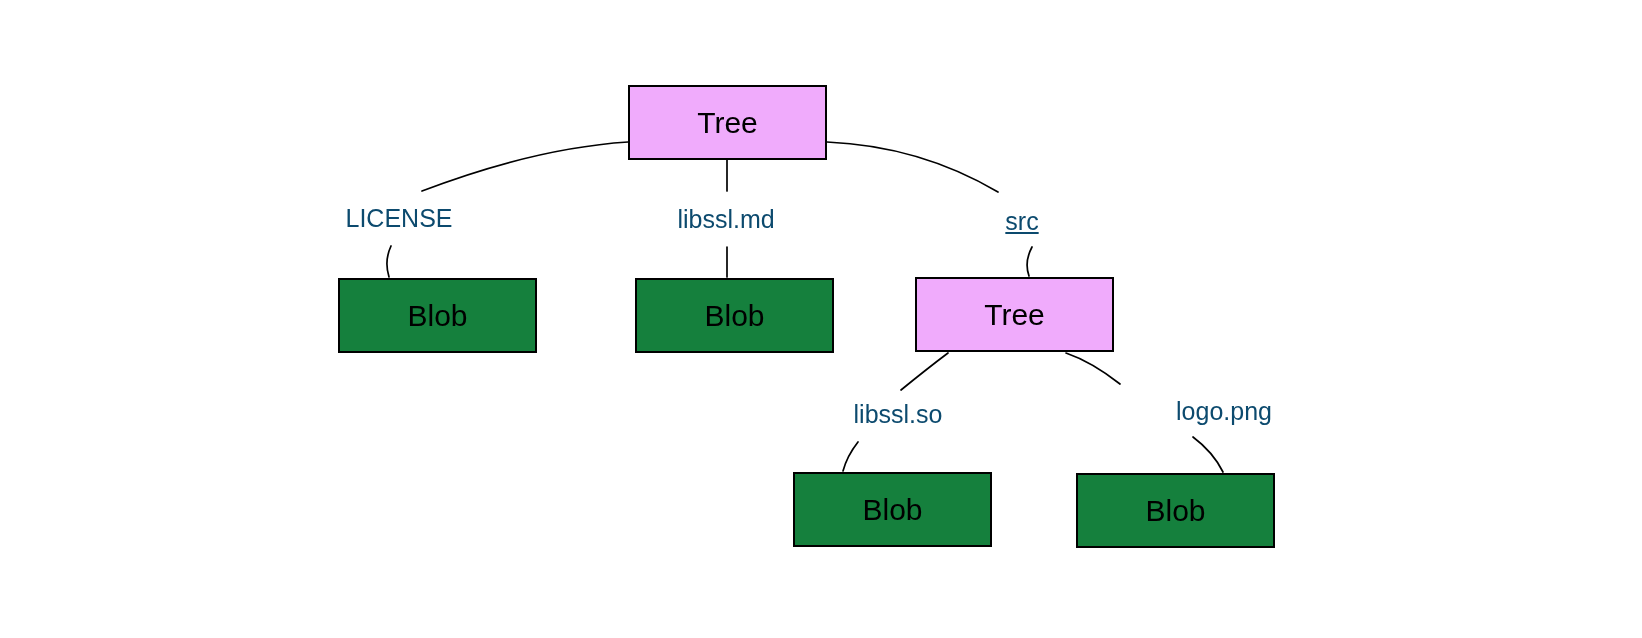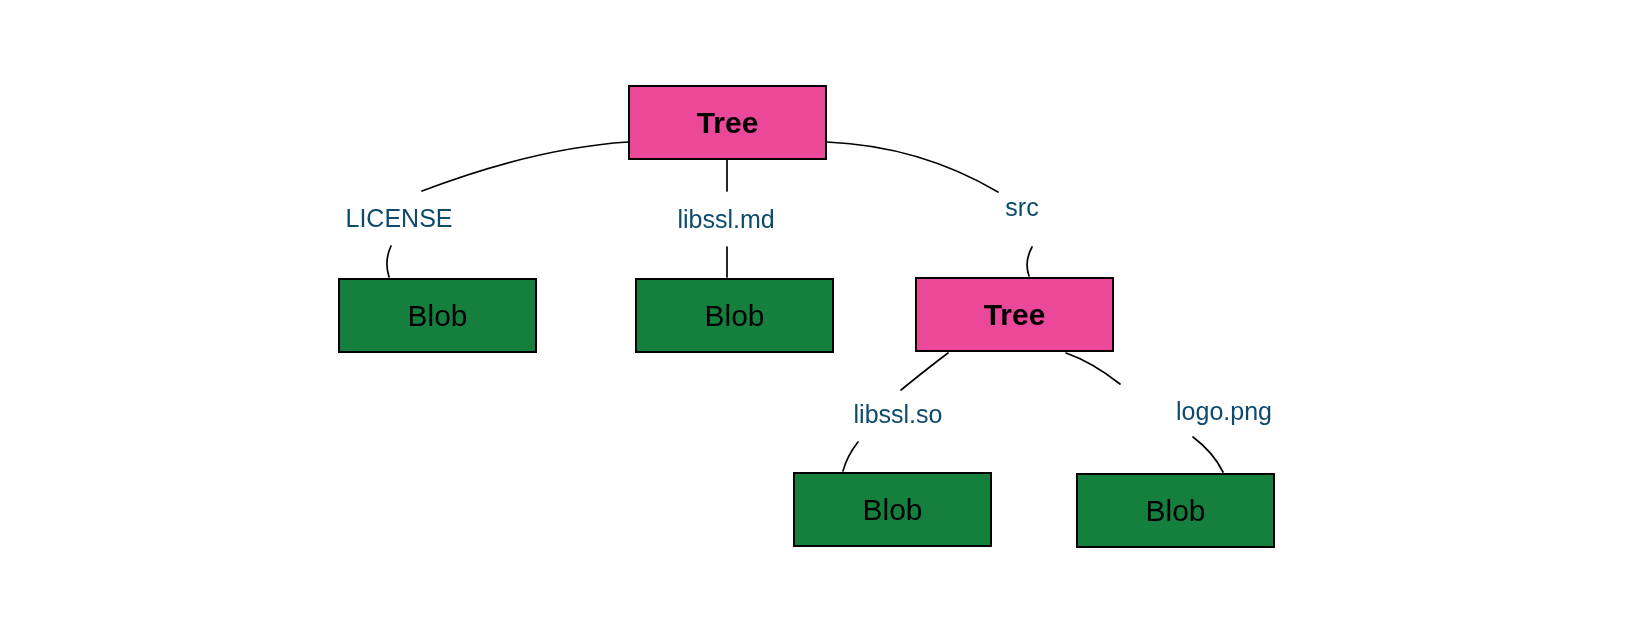--- a/index.html
+++ b/index.html
@@ -33,21 +33,21 @@
     width: 199px;
     height: 75px;
     box-sizing: border-box;
     border: 2px solid #000000;
     display: flex;
     align-items: center;
     justify-content: center;
     font-size: 30px;
     color: #000000;
   }
-  .node.tree { background: #ec4899; font-weight: bold; }
+  .node.tree { background: #f0abfc; }
   .node.blob { background: #15803d; text-align: center; }
   .edge-label {
     position: absolute;
     transform: translateX(-50%);
     font-size: 25px;
     color: #0c4a6e;
     white-space: nowrap;
   }
 </style>
 </head>
@@ -77,19 +77,19 @@
   <div class="node tree" style="left:915px; top:277px;">Tree</div>
 
   <div class="node blob" style="left:793px; top:472px;">Blob</div>
 
   <div class="node blob" style="left:1076px; top:473px;">Blob</div>
 
   <div class="edge-label" style="left:399px; top:204px;">LICENSE</div>
 
   <div class="edge-label" style="left:726px; top:205px;">libssl.md</div>
 
-  <div class="edge-label" style="left:1022px; top:193px;">src</div>
+  <div class="edge-label" style="left:1022px; top:207px;text-decoration:underline;">src</div>
 
   <div class="edge-label" style="left:878px; top:400px;margin-left:20px;">libssl.so</div>
 
   <div class="edge-label" style="left:1224px; top:397px;">logo.png</div>
 
 </div>
 
 </body></html>

